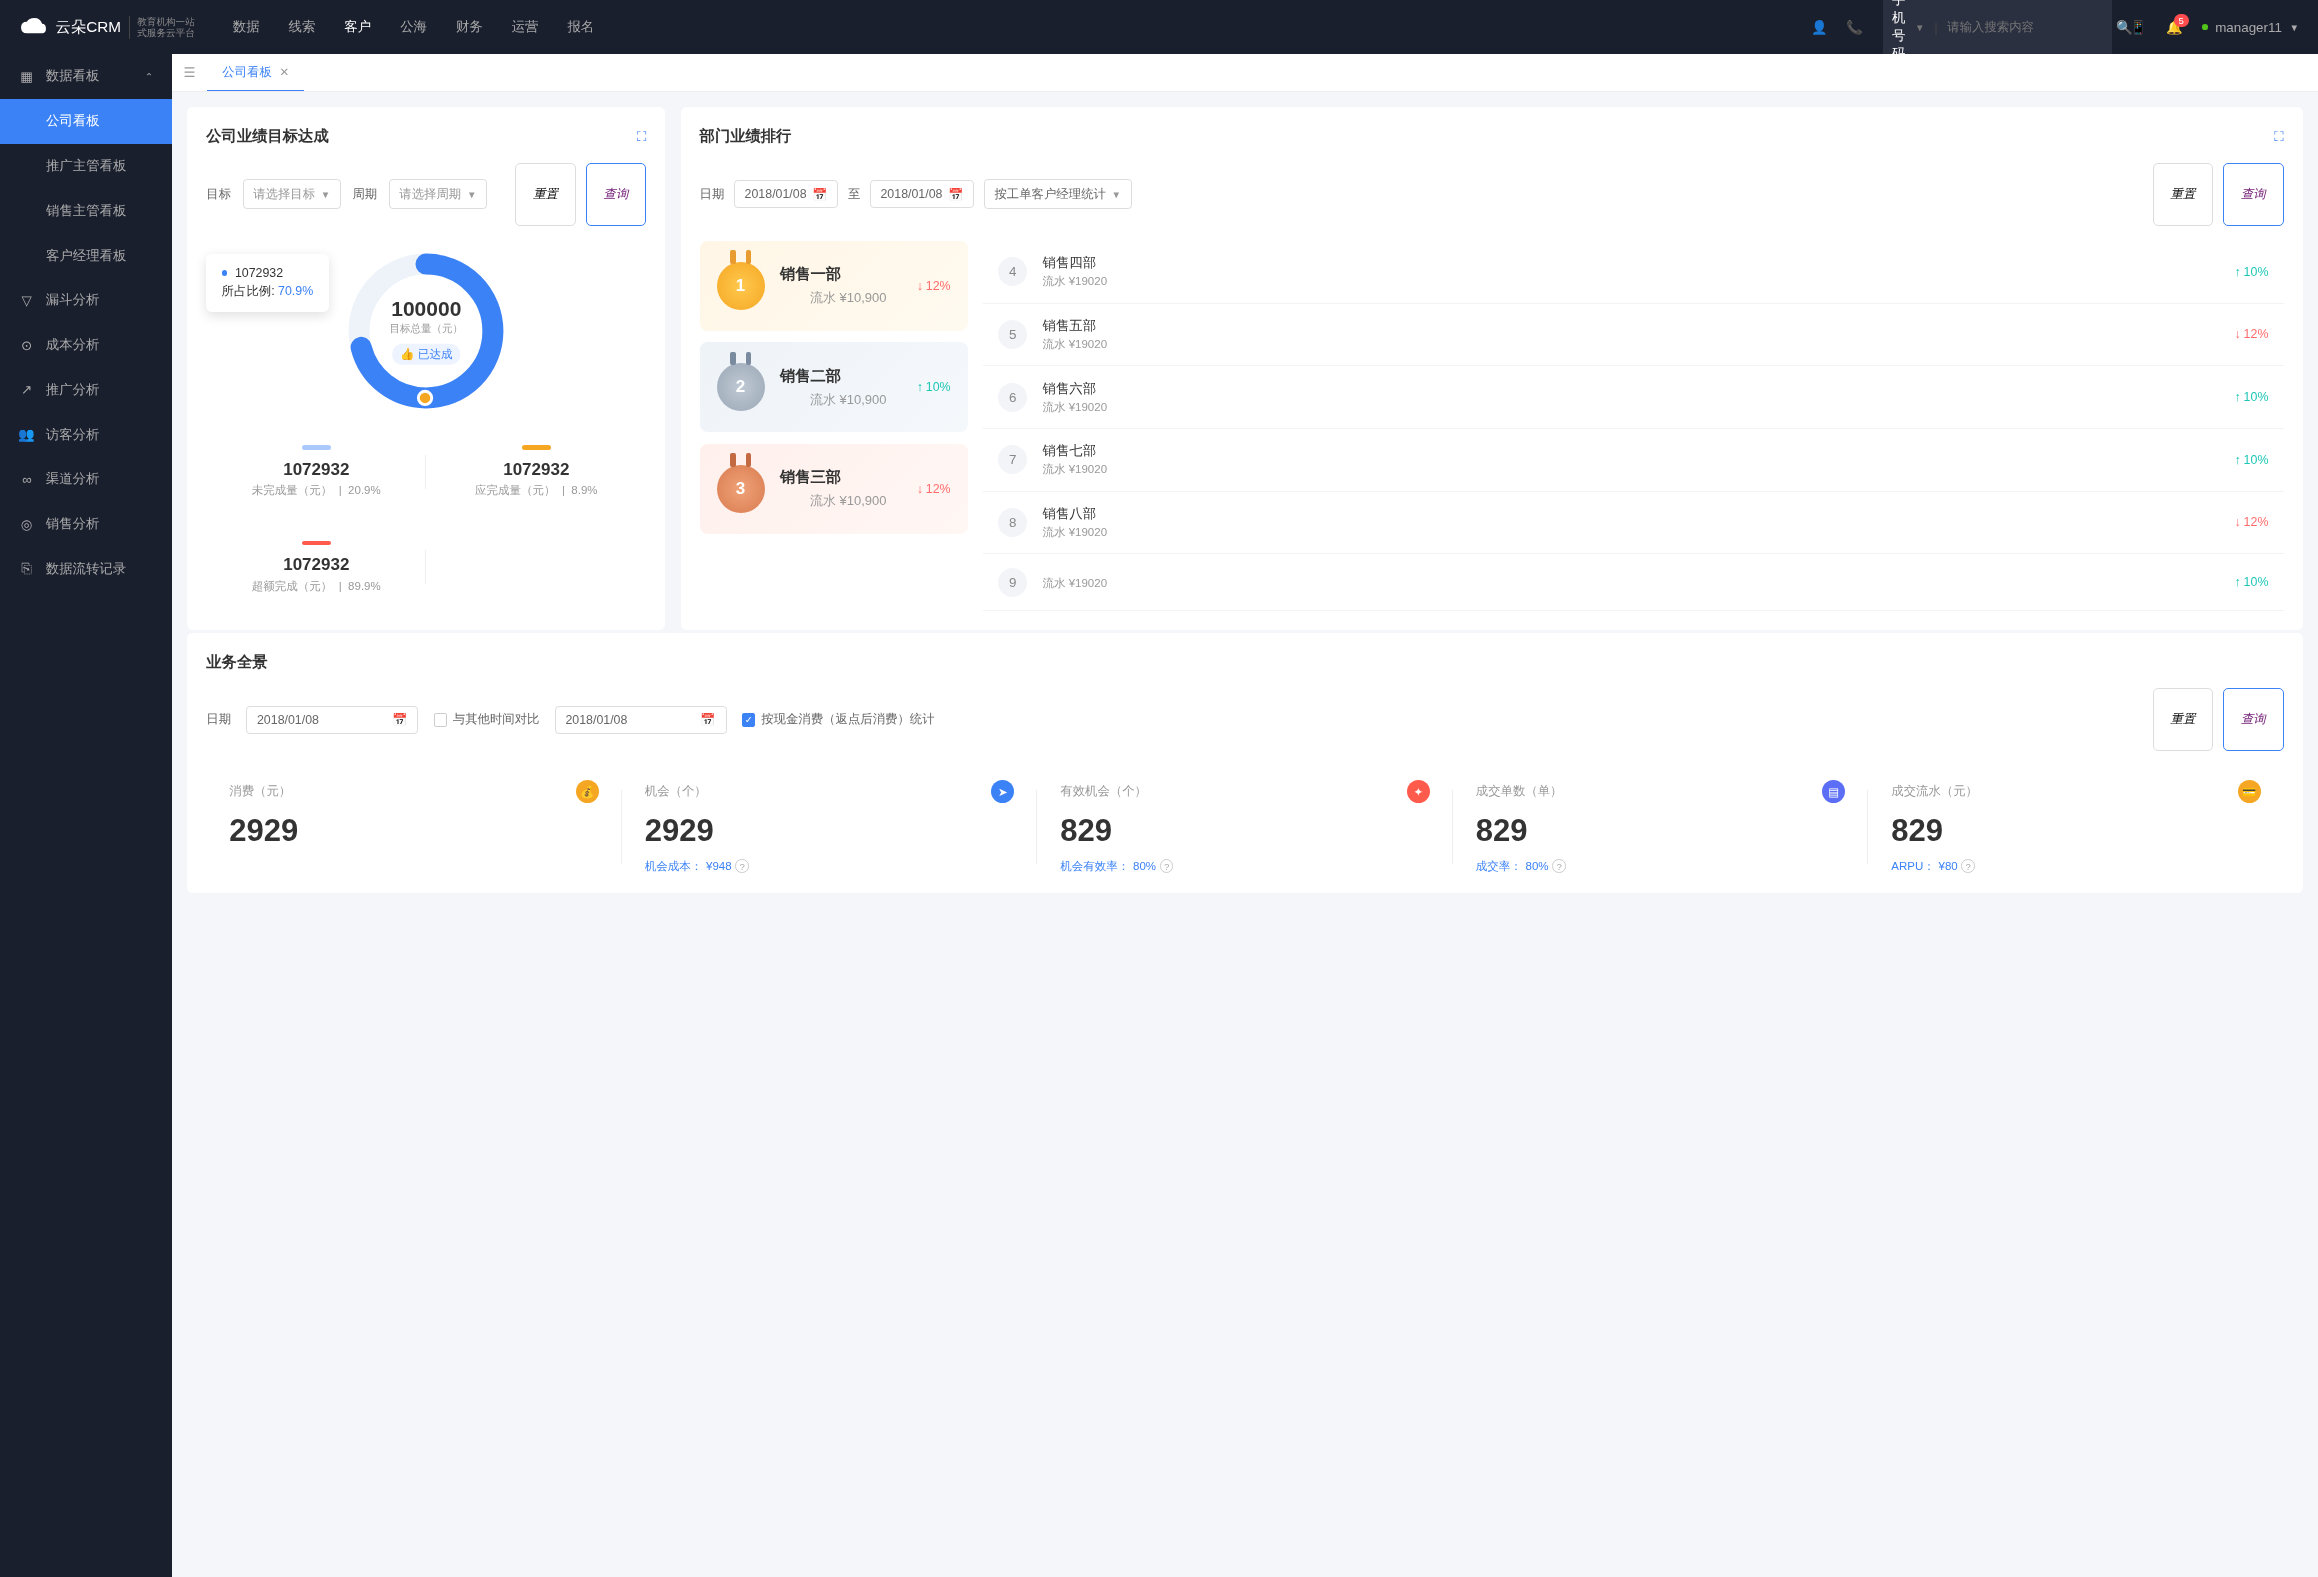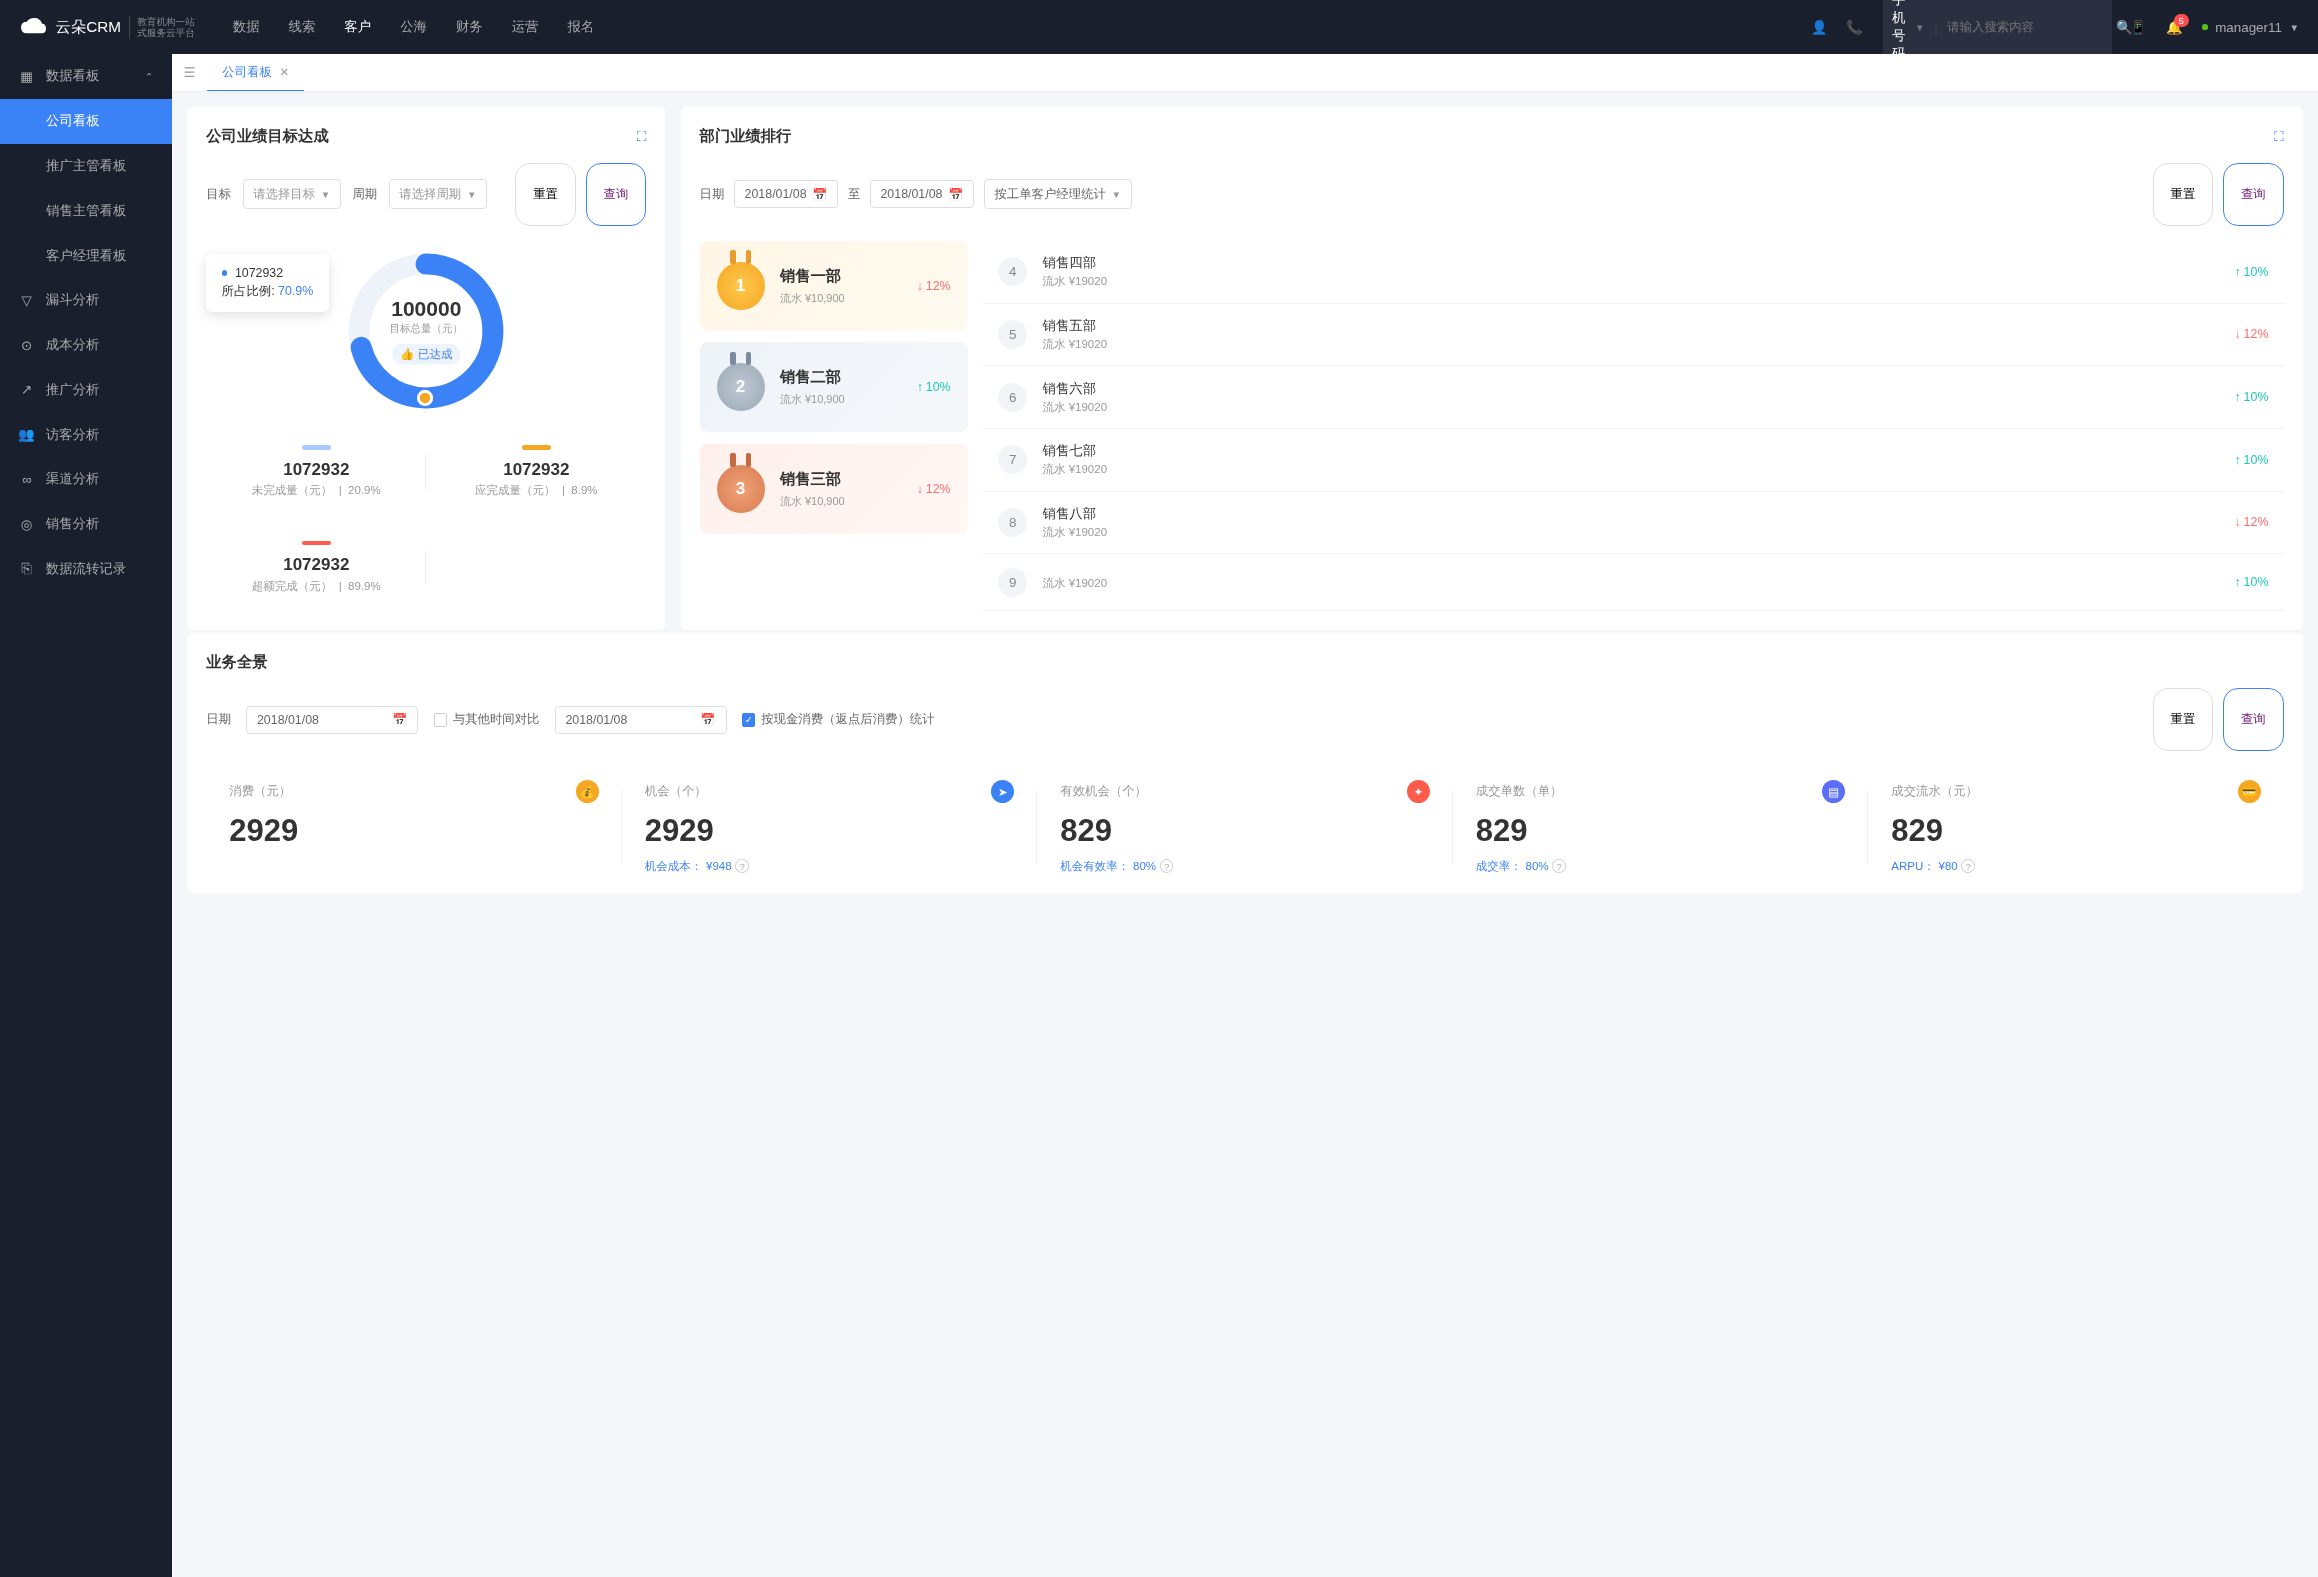--- a/index.html
+++ b/index.html
@@ -38,21 +38,21 @@
 .panel { background: #fff; border-radius: 5.7px; padding: 19px; }
 .panel-left { flex: 0 0 478px; }
 .panel-right { flex: 1; }
 .panel-head { display: flex; align-items: center; justify-content: space-between; margin-bottom: 15.3px; }
 .panel-title { font-size: 15.3px; font-weight: 600; }
 .expand-icon { color: #3b82f6; cursor: pointer; font-size: 13.4px; }
 .filters { display: flex; align-items: center; gap: 11.5px; flex-wrap: wrap; }
 .filter-label { color: #666; font-size: 12.4px; font-family: Liberation Mono, monospace; }
 .sel, .date-input { border: 1px solid #ddd; border-radius: 3.8px; padding: 5.7px 9.6px; font-size: 12.4px; color: #999; display: flex; align-items: center; gap: 5.7px; cursor: pointer; background: #fff; }
 .date-input { color: #666; }
-.btn { border: 1px solid #ddd; background: #fff; padding: 22px 17px; border-radius: 15px; font-size: 12.4px; cursor: pointer; }
+.btn { border: 1px solid #ddd; background: #fff; padding: 22px 17px; border-radius: 5px; font-size: 12.4px; cursor: pointer; font-style: italic; }
 .btn.primary { border-color: #3b82f6; color: #701a75; }
 .btn-group { display: flex; gap: 9.6px; margin-left: auto; }
 
 .donut-wrap { display: flex; justify-content: center; margin: 19px 0; position: relative; }
 .donut { position: relative; width: 172px; height: 172px; }
 .donut svg { transform: rotate(-90deg); }
 .donut-center { position: absolute; top: 50%; left: 50%; transform: translate(-50%, -50%); text-align: center; }
 .donut-value { font-size: 21px; font-weight: 700; }
 .donut-label { font-size: 10.5px; color: #999; margin-top: 1.9px; }
 .donut-tag { margin-top: 7.6px; display: inline-flex; align-items: center; gap: 3.8px; color: #3b82f6; font-size: 11.5px; background: #eef4ff; padding: 2.9px 7.6px; border-radius: 9.6px; }
@@ -76,21 +76,21 @@
 .rank-card.c2 { background: linear-gradient(135deg, #eef3f8, #f5f8fb); }
 .rank-card.c3 { background: linear-gradient(135deg, #fff0ec, #fff7f4); }
 .medal { width: 48px; height: 48px; display: flex; align-items: center; justify-content: center; border-radius: 50%; color: #fff; font-size: 17px; font-weight: 700; position: relative; }
 .medal::before { content: ""; position: absolute; top: -11.5px; width: 5.7px; height: 13.4px; border-radius: 1.9px; left: 13.4px; }
 .medal::after { content: ""; position: absolute; top: -11.5px; width: 5.7px; height: 13.4px; border-radius: 1.9px; right: 13.4px; }
 .medal.m1 { background: radial-gradient(circle, #ffc94d, #f5a623); } .medal.m1::before, .medal.m1::after { background: #e89b2e; }
 .medal.m2 { background: radial-gradient(circle, #bfc9d4, #9aa7b5); } .medal.m2::before, .medal.m2::after { background: #7a8ba0; }
 .medal.m3 { background: radial-gradient(circle, #f0a279, #d97b4f); } .medal.m3::before, .medal.m3::after { background: #c46a42; }
 .rank-info { flex: 1; }
 .rank-name { font-size: 15.3px; font-weight: 600; }
-.rank-sub { font-size: 11px; color: #999; margin-top: 3.8px; }
+.rank-sub { font-size: 13px; color: #999; margin-top: 3.8px; margin-left: 30px; }
 .rank-pct { font-size: 12.4px; display: flex; align-items: center; gap: 2.9px; }
 .rank-pct.down { color: #ff6b6b; }
 .rank-pct.up { color: #1ec6b6; }
 
 .rank-list { flex: 1; display: flex; flex-direction: column; }
 .rank-row { display: flex; align-items: center; padding: 13.4px 15.3px; border-bottom: 1px solid #f3f3f3; gap: 15.3px; }
 .rank-num { width: 29px; height: 29px; border-radius: 50%; background: #f2f4f8; color: #888; display: flex; align-items: center; justify-content: center; font-size: 13.4px; font-weight: 500; }
 .rank-row-info { flex: 1; }
 .rank-row-name { font-size: 13.4px; font-weight: 500; }
 .rank-row-sub { font-size: 11.5px; color: #999; margin-top: 1.9px; }

